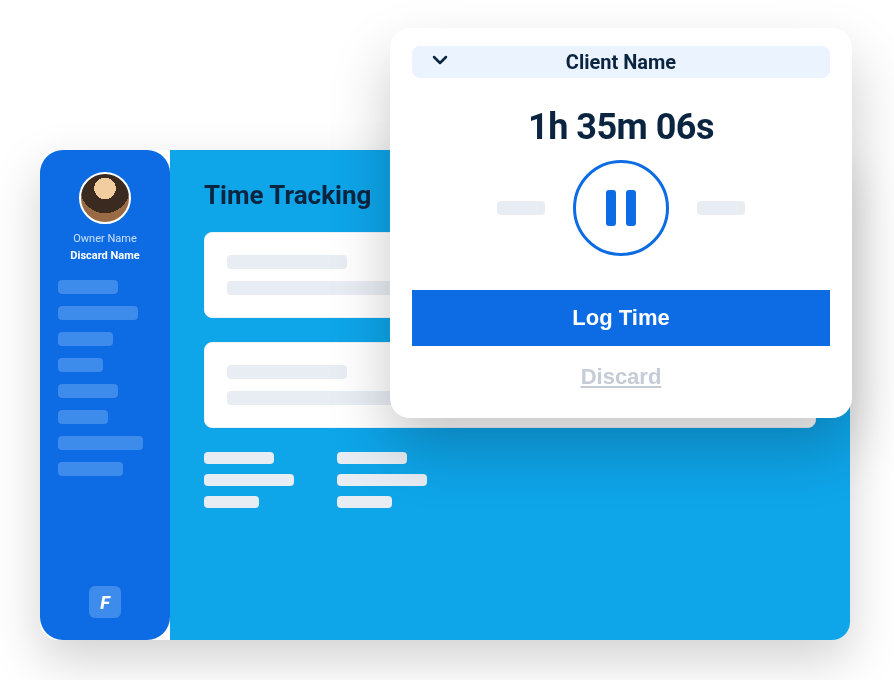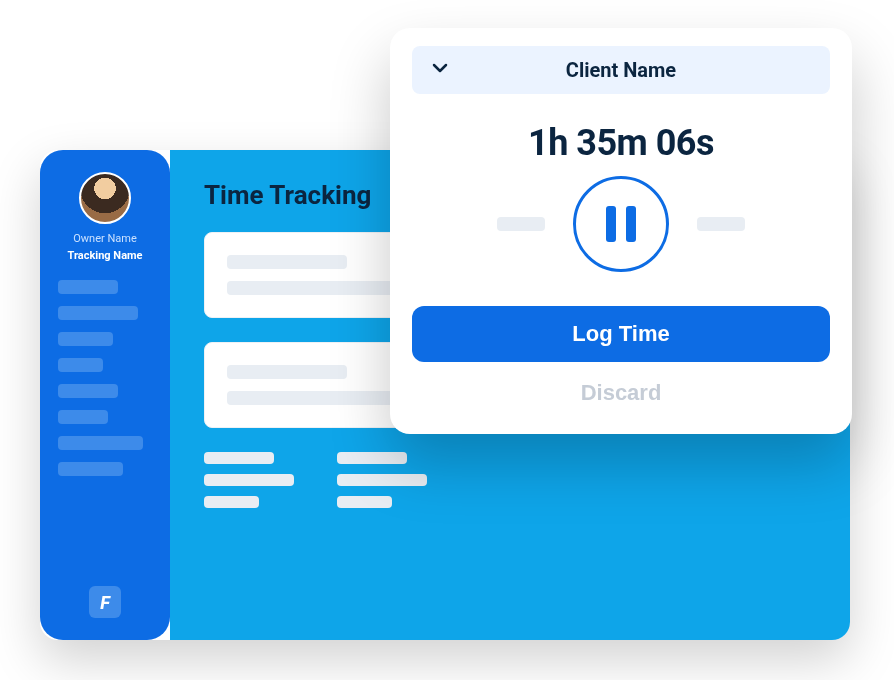--- a/index.html
+++ b/index.html
@@ -138,21 +138,21 @@
     background: #ffffff;
     border-radius: 20px;
     box-shadow: 0 30px 60px rgba(0,0,0,0.22);
     display: flex;
     flex-direction: column;
     align-items: center;
     padding: 18px 22px 28px;
   }
   .client-bar {
     width: 100%;
-    height: 48px;
+    height: 32px;
     background: #ebf3ff;
     border-radius: 8px;
     display: flex;
     align-items: center;
     justify-content: center;
     position: relative;
     margin-bottom: 28px;
   }
   .client-bar .chevron {
     position: absolute;
@@ -200,45 +200,46 @@
   .pause-bar {
     width: 10px;
     height: 36px;
     border-radius: 3px;
     background: #0d6ce4;
   }
   .log-btn {
     width: 100%;
     height: 56px;
     border: none;
-    border-radius: 12px;
+    border-radius: 0;
     background: #0d6ce4;
     color: #ffffff;
     font-size: 22px;
     font-weight: 600;
     cursor: pointer;
     margin-bottom: 18px;
   }
   .discard-btn {
     background: none;
     border: none;
     color: #c5ccd6;
     font-size: 22px;
     font-weight: 600;
     cursor: pointer;
+    text-decoration: underline;
   }
 </style>
 </head>
 <body>
 
 <div class="dashboard">
   <div class="sidebar">
     <div class="avatar"></div>
     <div class="owner-name">Owner Name</div>
-    <div class="business-name">Tracking Name</div>
+    <div class="business-name">Discard Name</div>
     <div class="nav-items">
       <div class="nav-item w1"></div>
       <div class="nav-item w2"></div>
       <div class="nav-item w3"></div>
       <div class="nav-item w4"></div>
       <div class="nav-item w5"></div>
       <div class="nav-item w6"></div>
       <div class="nav-item w7"></div>
       <div class="nav-item w8"></div>
     </div>

